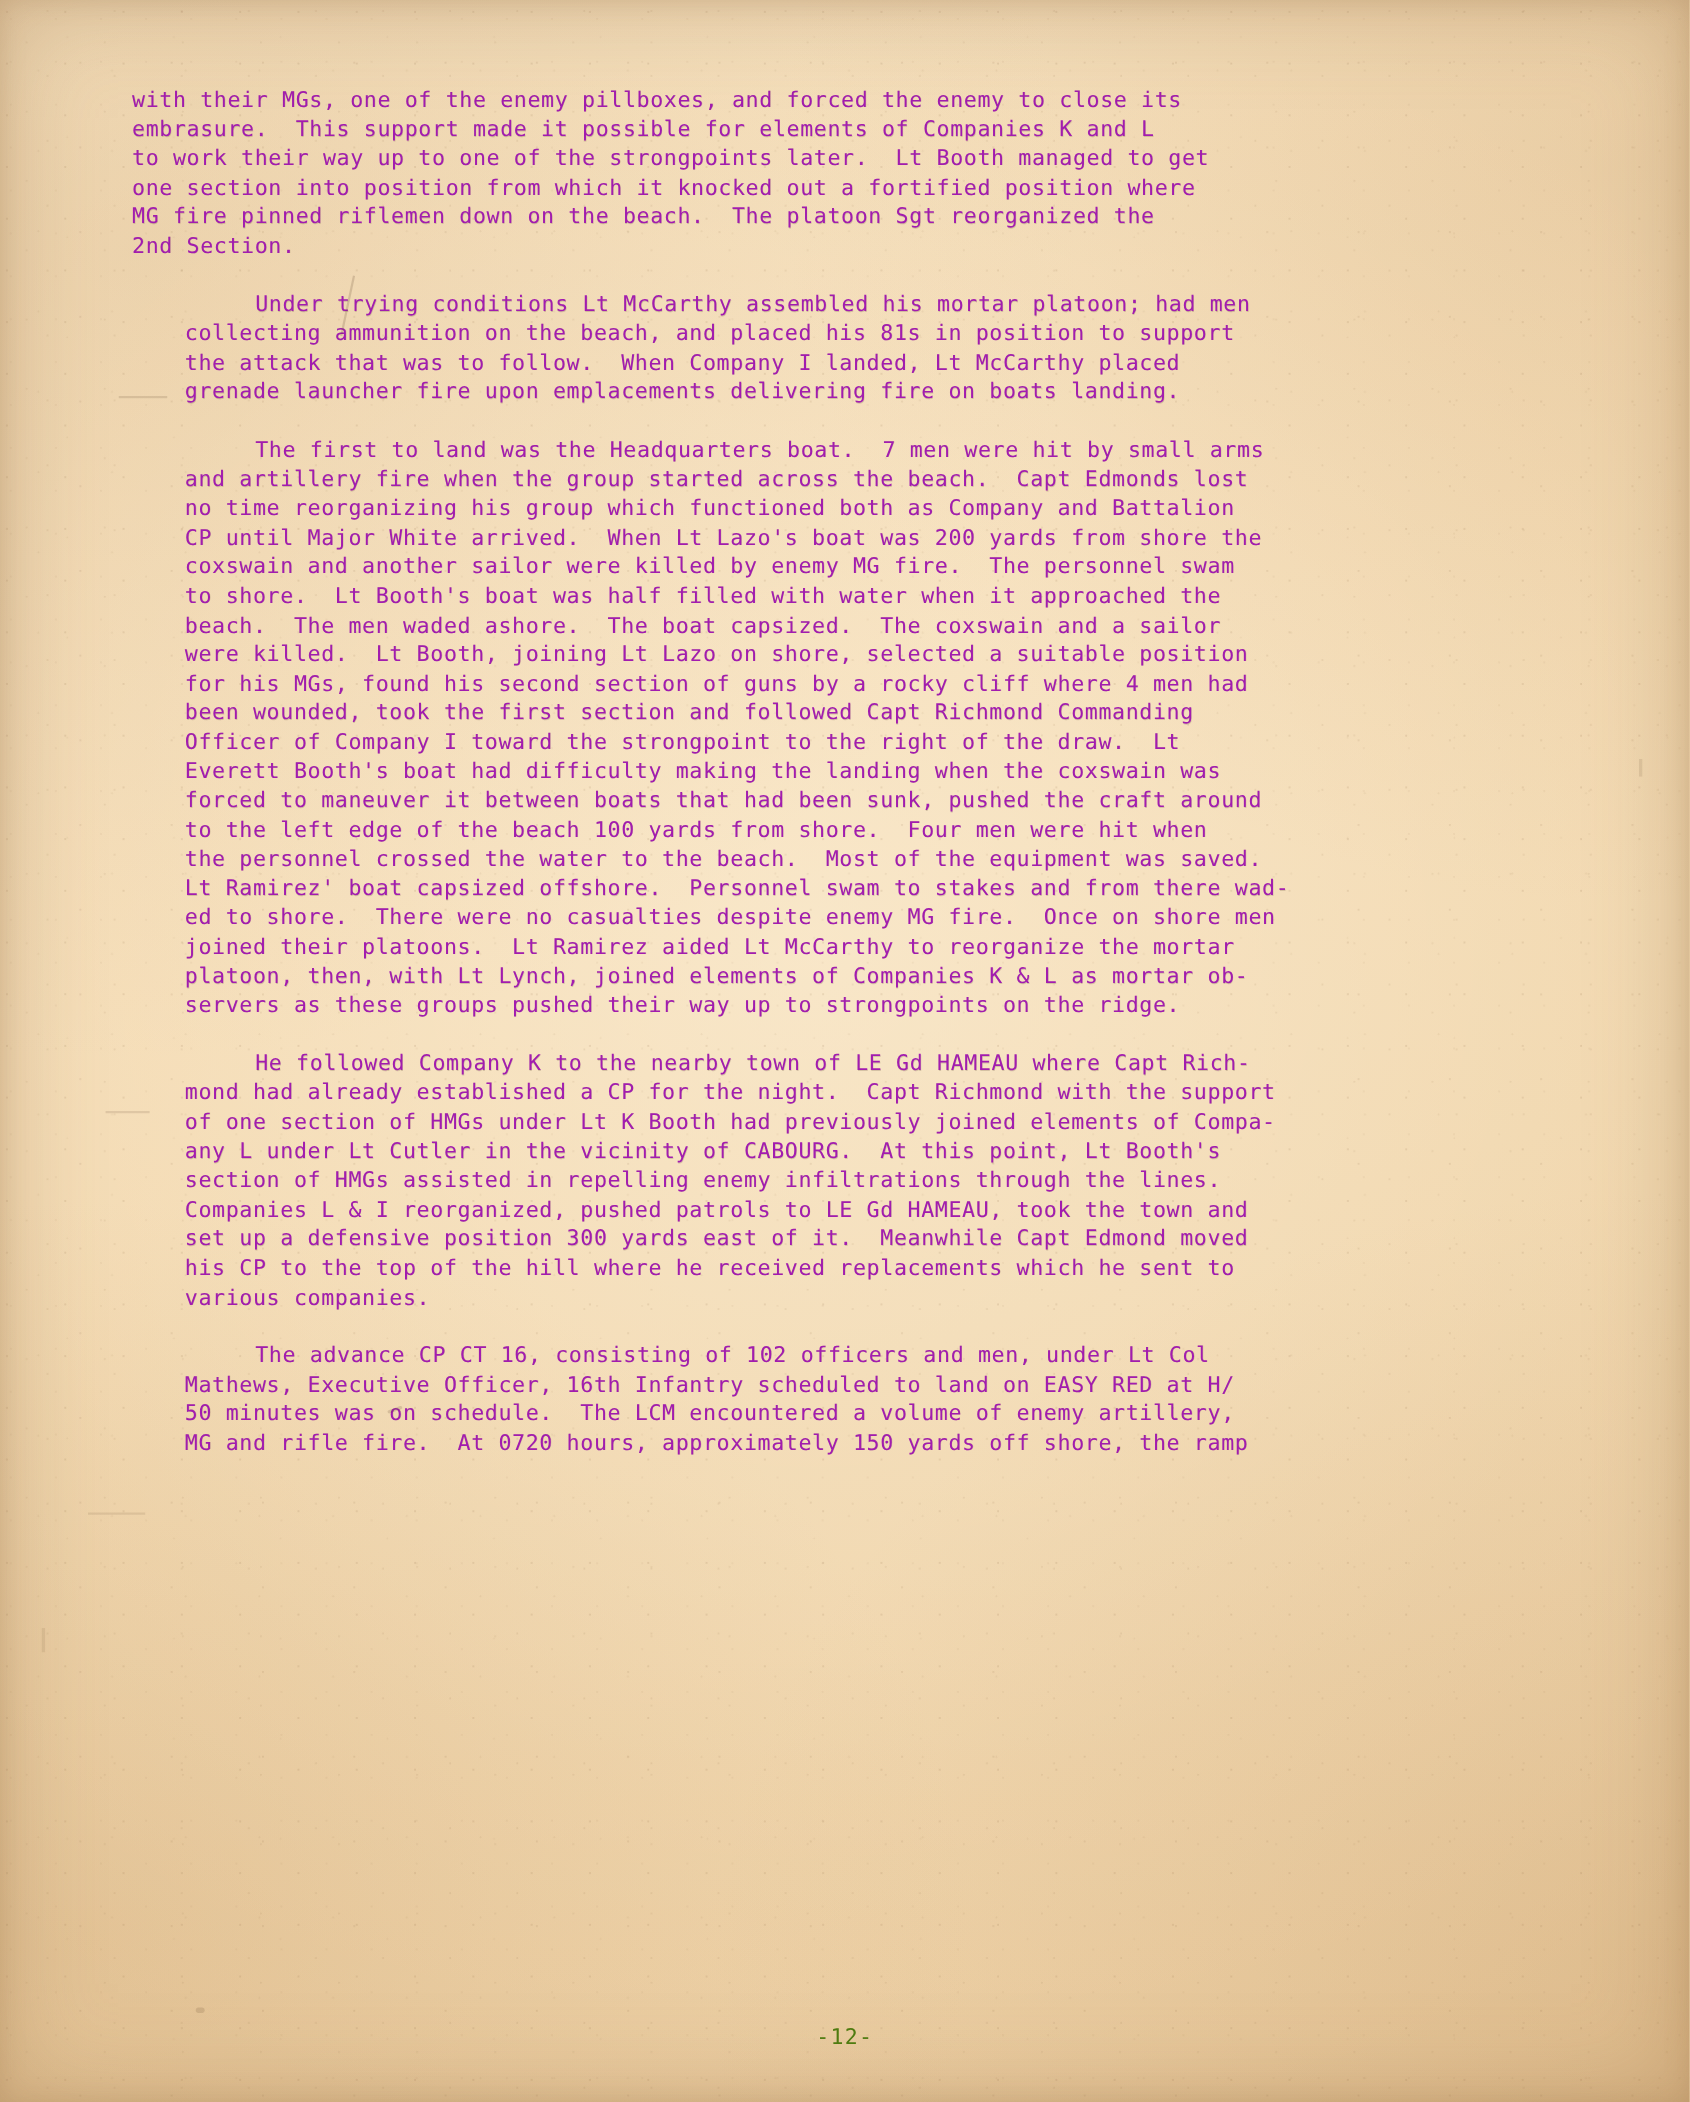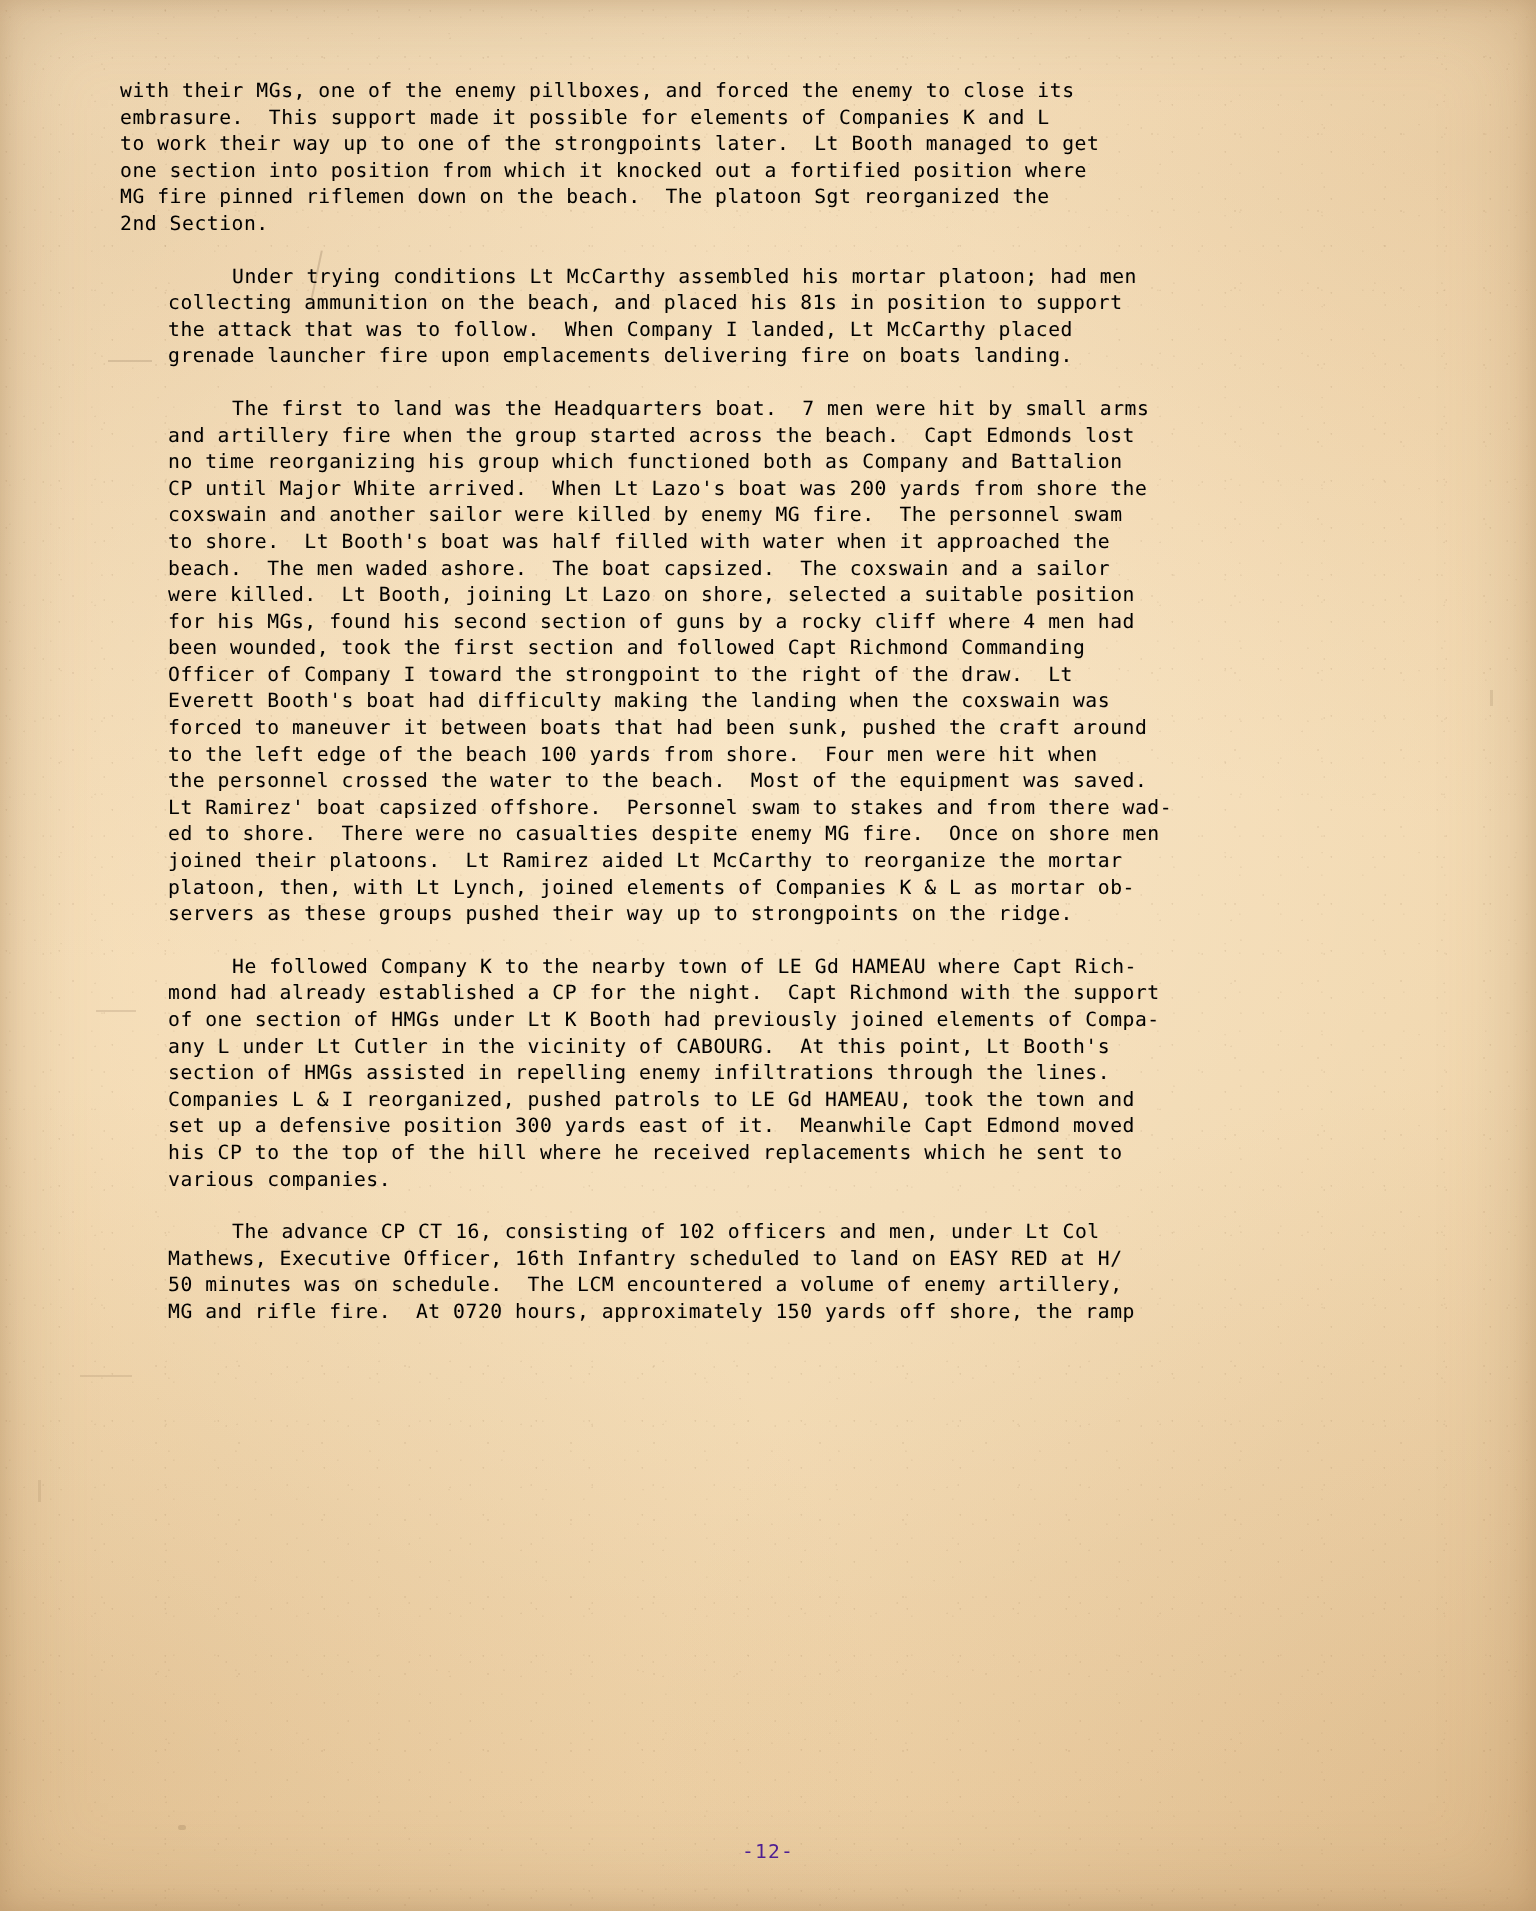--- a/index.html
+++ b/index.html
@@ -52,21 +52,21 @@
   #page {
     position: absolute;
     inset: 0;
   }
 
   .body-text {
     position: absolute;
     left: 120px;
     top: 78px;
     width: 1300px;
-    color: #000000;
+    color: #a21caf;
     font-size: 19.6px;
     line-height: 26.6px;
     letter-spacing: 0.6px;
     text-rendering: geometricPrecision;
   }
   .para {
     margin: 0 0 26px 0;
     white-space: pre-wrap;
   }
   .para.indent {
@@ -90,21 +90,21 @@
   #mark-6 { left: 1490px; top: 690px; width: 3px; height: 16px; opacity: .35; }
   #mark-7 { left: 38px; top: 1480px; width: 3px; height: 22px; opacity: .30; }
   #mark-8 { left: 178px; top: 1825px; width: 8px; height: 5px; border-radius: 4px; opacity: .45; }
 
   .page-number {
     position: absolute;
     left: 0;
     right: 0;
     top: 1840px;
     text-align: center;
-    color: #4c1d95;
+    color: #4d7c0f;
     font-size: 19.6px;
     letter-spacing: 1.2px;
     font-family: "DejaVu Sans Mono", monospace;
   }
 </style>
 </head>
 <body>
 
 <div id="paper"></div>
 <div id="speckle"></div>

